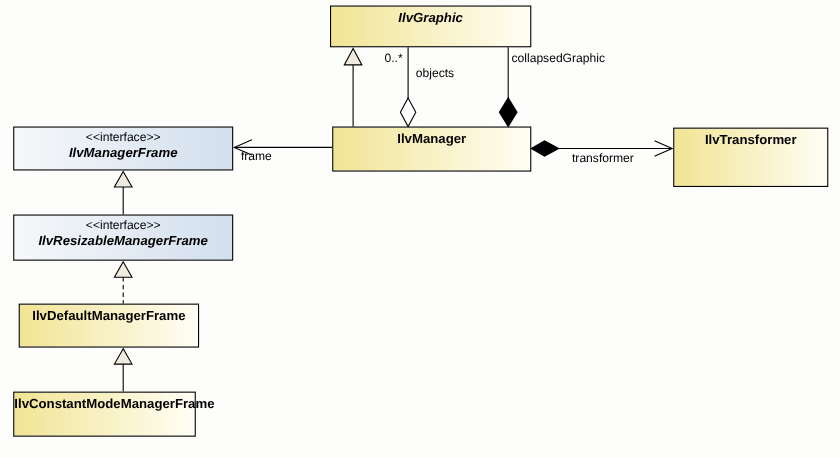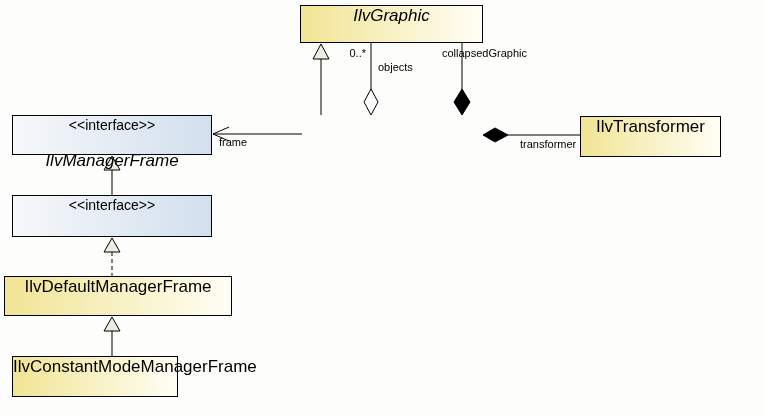--- a/index.html
+++ b/index.html
@@ -19,35 +19,35 @@
     box-sizing:border-box;
     text-align:center;
   }
   .cls{
     background:linear-gradient(to right,#f1e494,#fffef5);
   }
   .itf{
     background:linear-gradient(to right,#f6f8fa,#d2dfee);
   }
   .uml-box .title{
-    font-size:17px;
-    font-weight:normal;
+    font-size:12px;
+    font-weight:bold;
     color:#000;
     padding-top:3px;
     line-height:14px;
     white-space:nowrap;
   }
   .uml-box .title.italic{ font-style:italic; }
   .uml-box .stereo{
-    font-size:14px;
+    font-size:11px;
     color:#000;
     padding-top:3px;
     line-height:13px;
   }
-  .uml-box.itf .title{ padding-top:0;margin-top:22px; }
+  .uml-box.itf .title{ padding-top:0; }
   .overlay{
     position:absolute;left:0;top:0;
     width:764px;height:416px;
     pointer-events:none;
   }
   .edge-label{
     position:absolute;
     font-size:11px;
     color:#000;
     white-space:nowrap;
@@ -84,41 +84,45 @@
     <polygon points="112,238 104,252 120,252" fill="#efecdf" stroke="#000" stroke-width="1"></polygon>
 
     <line x1="112" y1="331" x2="112" y2="356" stroke="#000" stroke-width="1"></line>
     <polygon points="112,317 104,331 120,331" fill="#efecdf" stroke="#000" stroke-width="1"></polygon>
   </svg>
 
   <div class="uml-box cls" style="left:300px;top:5px;width:183px;height:38px">
     <div class="title italic">IlvGraphic</div>
   </div>
 
+  <div class="uml-box cls" style="left:302px;top:115px;width:181px;height:41px">
+    <div class="title">IlvManager</div>
+  </div>
 
-  <div class="uml-box cls" style="left:580px;top:116px;width:141px;height:41px">
+  <div class="uml-box cls" style="left:612px;top:116px;width:141px;height:54px">
     <div class="title">IlvTransformer</div>
   </div>
 
   <div class="uml-box itf" style="left:12px;top:115px;width:200px;height:40px">
     <div class="stereo">&lt;&lt;interface&gt;&gt;</div>
     <div class="title italic">IlvManagerFrame</div>
   </div>
 
   <div class="uml-box itf" style="left:12px;top:195px;width:200px;height:42px">
     <div class="stereo">&lt;&lt;interface&gt;&gt;</div>
+    <div class="title italic">IlvResizableManagerFrame</div>
   </div>
 
-  <div class="uml-box cls" style="left:4px;top:276px;width:228px;height:40px">
+  <div class="uml-box cls" style="left:17px;top:276px;width:164px;height:40px">
     <div class="title">IlvDefaultManagerFrame</div>
   </div>
 
   <div class="uml-box cls" style="left:12px;top:356px;width:166px;height:41px">
     <div class="title">IlvConstantModeManagerFrame</div>
   </div>
 
   <div class="edge-label" style="left:330px;top:47px;width:36px;text-align:right">0..*</div>
   <div class="edge-label" style="left:378px;top:61px">objects</div>
-  <div class="edge-label" style="left:442px;top:47px">collapsedGraphic</div>
+  <div class="edge-label" style="left:465px;top:47px">collapsedGraphic</div>
   <div class="edge-label" style="left:219px;top:136px">frame</div>
   <div class="edge-label" style="left:520px;top:138px">transformer</div>
 
 </div>
 
 </body></html>

